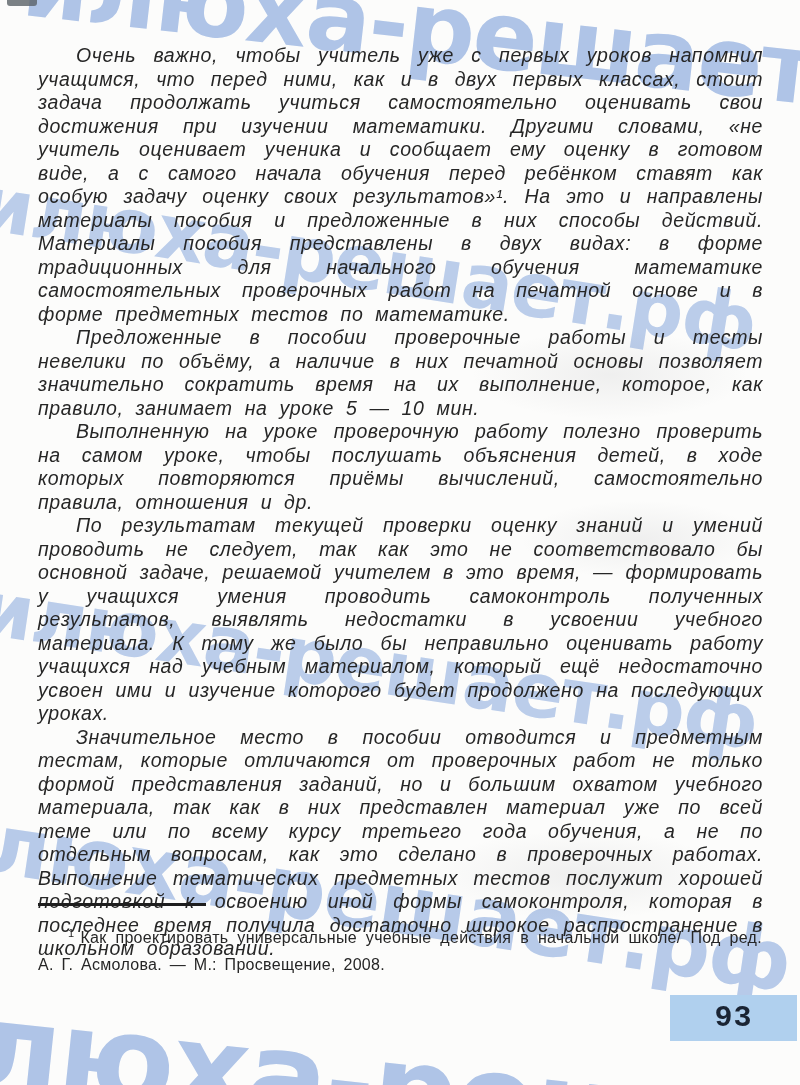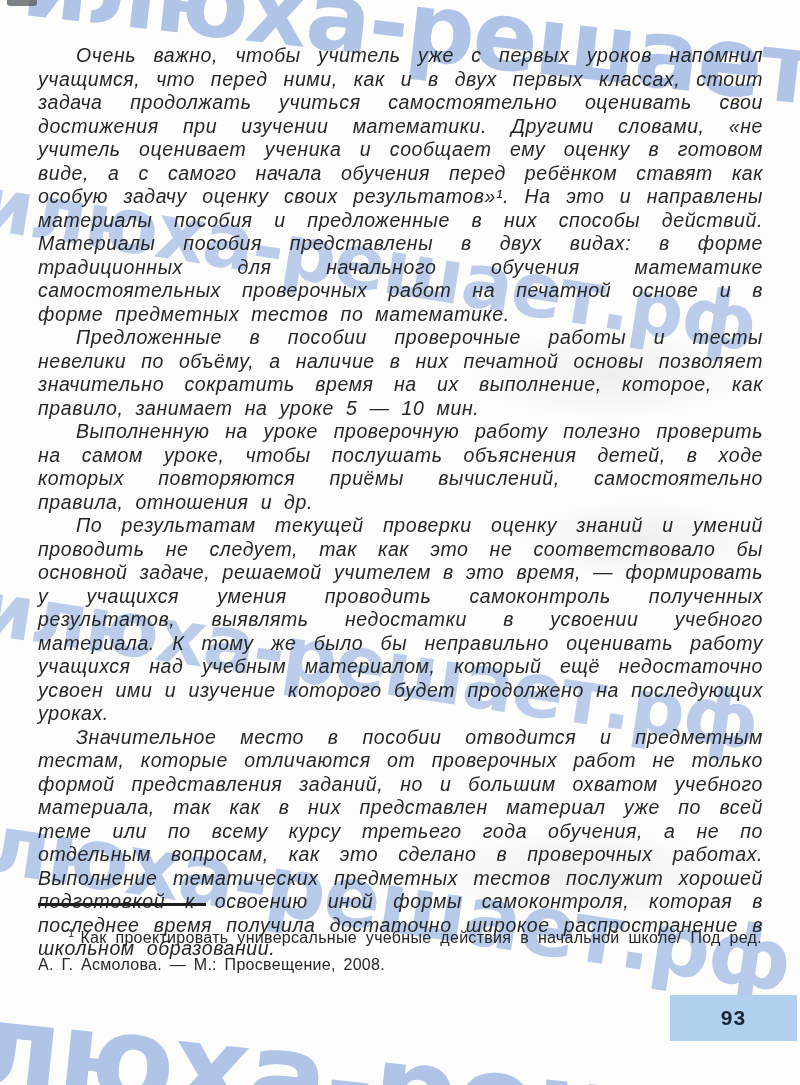--- a/index.html
+++ b/index.html
@@ -103,23 +103,23 @@
     left: 670px;
     right: 3px;
     top: 995px;
     height: 46px;
     background: var(--page-number-bg, #b0d0ee);
     display: flex;
     align-items: center;
     justify-content: center;
   }
   .pagenum span {
-    font-family: Liberation Sans, sans-serif;
+    font-family: Liberation Mono, monospace;
     font-weight: 700;
-    font-size: 21px;
+    font-size: 30px;
     letter-spacing: 1px;
     color: var(--page-number-color, #1a2433);
   }
 </style>
 </head>
 <body>
 
 <div class="page">
 
   <div class="wm wm1">илюха-решает.рф</div>

